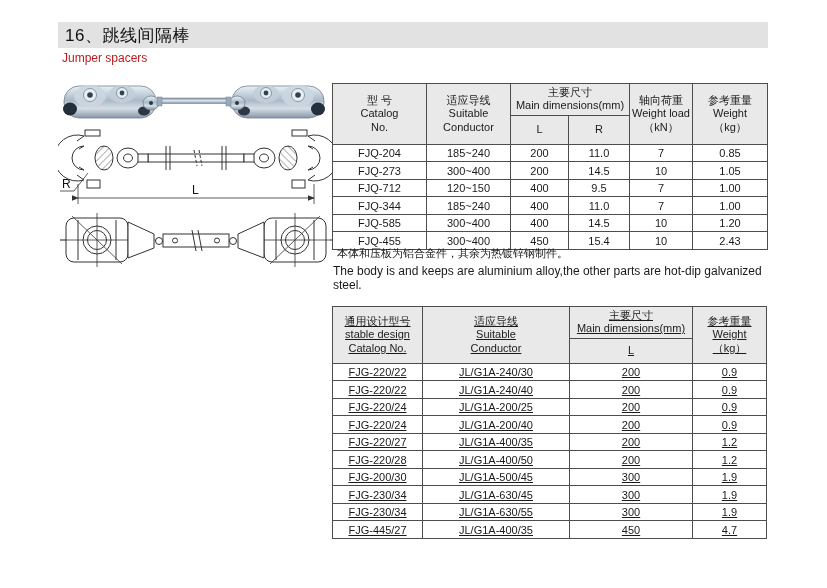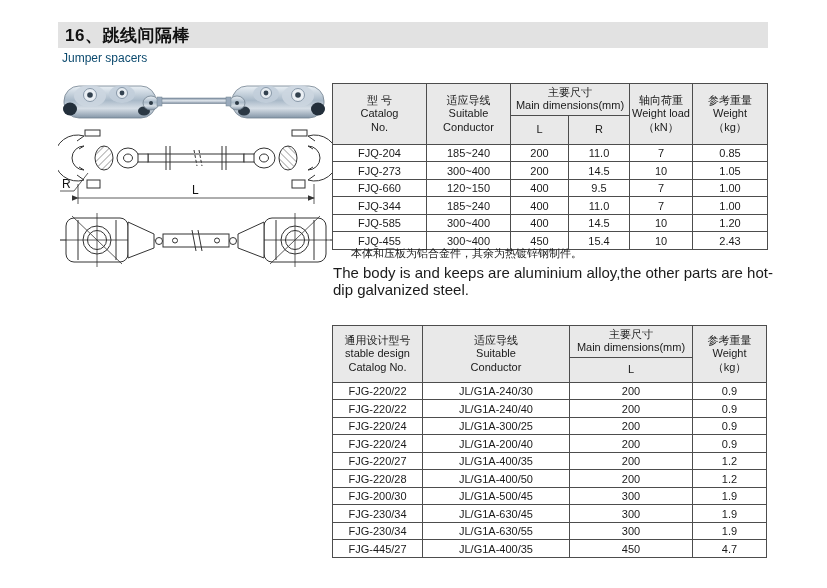--- a/index.html
+++ b/index.html
@@ -5,49 +5,49 @@
   html,body{margin:0;padding:0;background:#fff;}
   .page{
     position:relative;width:827px;height:588px;background:#ffffff;overflow:hidden;
     font-family:"Liberation Sans","DejaVu Sans",sans-serif;color:#222;
   }
   .title-band{
     position:absolute;left:58px;top:22px;width:710px;height:26px;
     background:#e2e2e2;display:flex;align-items:center;
   }
   .title-band .sec-title{
-    margin:0 0 0 7px;font-size:17px;font-weight:bold;color:#111;letter-spacing:.5px;
-  }
-  .subtitle{position:absolute;left:62px;top:51px;font-size:12px;color:#0c4a6e;}
+    margin:0 0 0 7px;font-size:17px;font-weight:normal;color:#111;letter-spacing:.5px;
+  }
+  .subtitle{position:absolute;left:62px;top:51px;font-size:12px;color:#b91c1c;}
 
   
   .fig{position:absolute;}
   .fig svg{display:block;}
   .lw{stroke:#333;stroke-width:1;fill:none;}
   .lwf{stroke:#333;stroke-width:1;fill:#fff;}
   .dim{stroke:#333;stroke-width:.8;fill:none;}
   .dimtext{font-size:12px;fill:#111;font-family:"Liberation Sans",sans-serif;}
 
   
   table.spec{
     border-collapse:collapse;table-layout:fixed;background:#fff;
     font-size:11px;color:#1a1a1a;border:1.5px solid #3a3a3a;
   }
   table.spec th,table.spec td{
     border:1px solid #4d4d4d;text-align:center;vertical-align:middle;padding:0;
   }
   table.spec th{background:#e9e9e9;font-weight:normal;line-height:1.22;padding:2px 1px;}
   table.spec td{height:16.5px;}
   .t1{position:absolute;left:332px;top:83px;}
-  .t2{position:absolute;left:332px;top:325px;}
+  .t2{position:absolute;left:332px;top:306px;text-decoration:underline;}
   .hzh{font-size:11px;}
   .hen{font-size:11px;}
   .notes{position:absolute;left:333px;top:246px;width:440px;}
-  .notes .zh{font-size:11px;margin:0 0 3px 18px;color:#1a1a1a;}
-  .notes .en{font-size:15px;margin:0;color:#1a1a1a;}
+  .notes .zh{font-size:11px;margin:0 0 3px 4px;color:#1a1a1a;}
+  .notes .en{font-size:12px;margin:0;color:#1a1a1a;}
 </style>
 </head>
 <body>
 
 <div class="page">
 
   <div class="title-band">
     <h1 class="sec-title">16、跳线间隔棒</h1>
   </div>
   <div class="subtitle">Jumper spacers</div>
@@ -217,21 +217,21 @@
       </tr>
       <tr>
         <td>FJQ-273</td>
           <td>300~400</td>
           <td>200</td>
           <td>14.5</td>
           <td>10</td>
           <td>1.05</td>
       </tr>
       <tr>
-        <td>FJQ-660</td>
+        <td>FJQ-712</td>
           <td>120~150</td>
           <td>400</td>
           <td>9.5</td>
           <td>7</td>
           <td>1.00</td>
       </tr>
       <tr>
         <td>FJQ-344</td>
           <td>185~240</td>
           <td>400</td>
@@ -304,21 +304,21 @@
           <td>0.9</td>
       </tr>
       <tr>
         <td>FJG-220/22</td>
           <td>JL/G1A-240/40</td>
           <td>200</td>
           <td>0.9</td>
       </tr>
       <tr>
         <td>FJG-220/24</td>
-          <td>JL/G1A-300/25</td>
+          <td>JL/G1A-200/25</td>
           <td>200</td>
           <td>0.9</td>
       </tr>
       <tr>
         <td>FJG-220/24</td>
           <td>JL/G1A-200/40</td>
           <td>200</td>
           <td>0.9</td>
       </tr>
       <tr>

